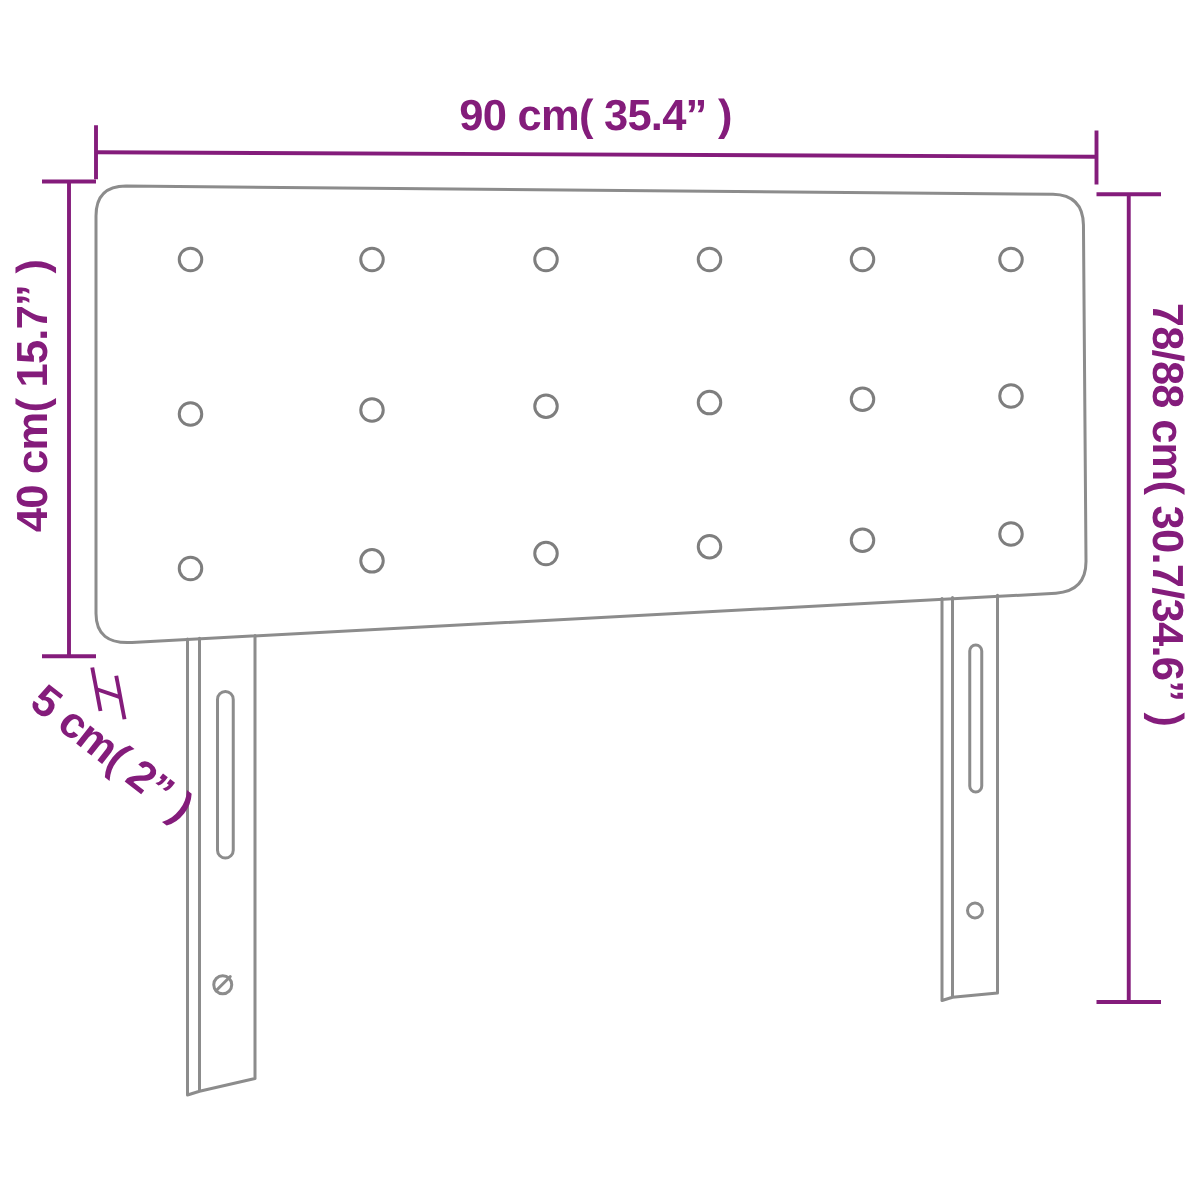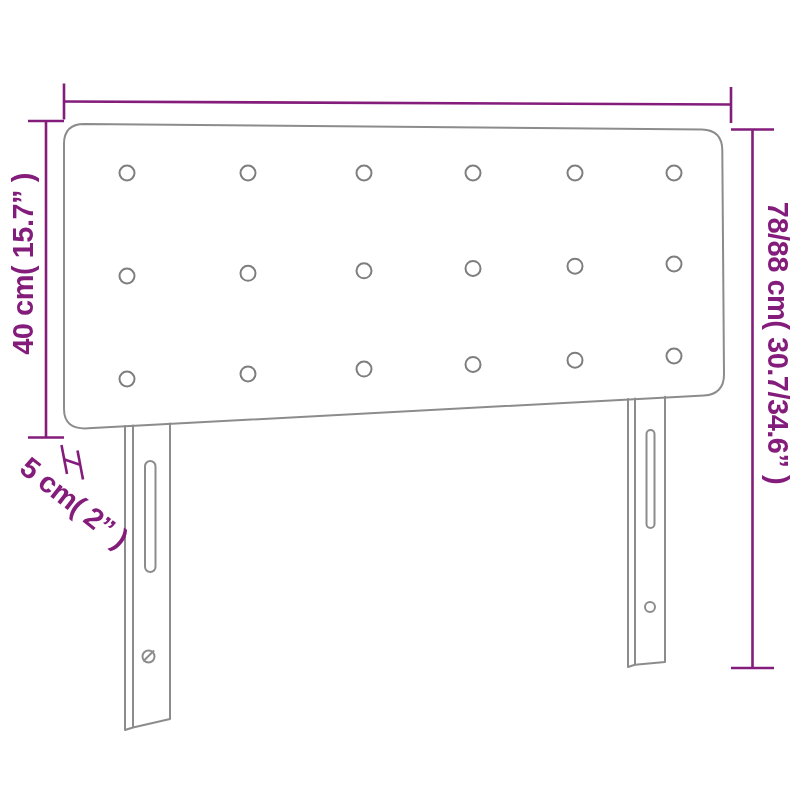--- a/index.html
+++ b/index.html
@@ -104,19 +104,20 @@
       <line class="dim" x1="731" y1="668" x2="774" y2="668"></line>
     </g>
 
     <g>
       <line class="dim" x1="61.5" y1="445" x2="67" y2="474"></line>
       <line class="dim" x1="77.5" y1="450.5" x2="83" y2="479.5"></line>
       <line class="dim" x1="64.5" y1="459.5" x2="80" y2="464.7"></line>
     </g>
   </svg>
 
+  <div class="dim-label" style="left:397px; top:78px;">90 cm( 35.4” )</div>
 
   <div class="dim-label rot-ccw" style="left:23px; top:264px;">40 cm( 15.7” )</div>
 
   <div class="dim-label rot-cw" style="left:777px; top:343px;">78/88 cm( 30.7/34.6” )</div>
 
   <div class="dim-label rot-diag" style="left:74px; top:503px;">5 cm( 2” )</div>
 </div>
 
 </body></html>

